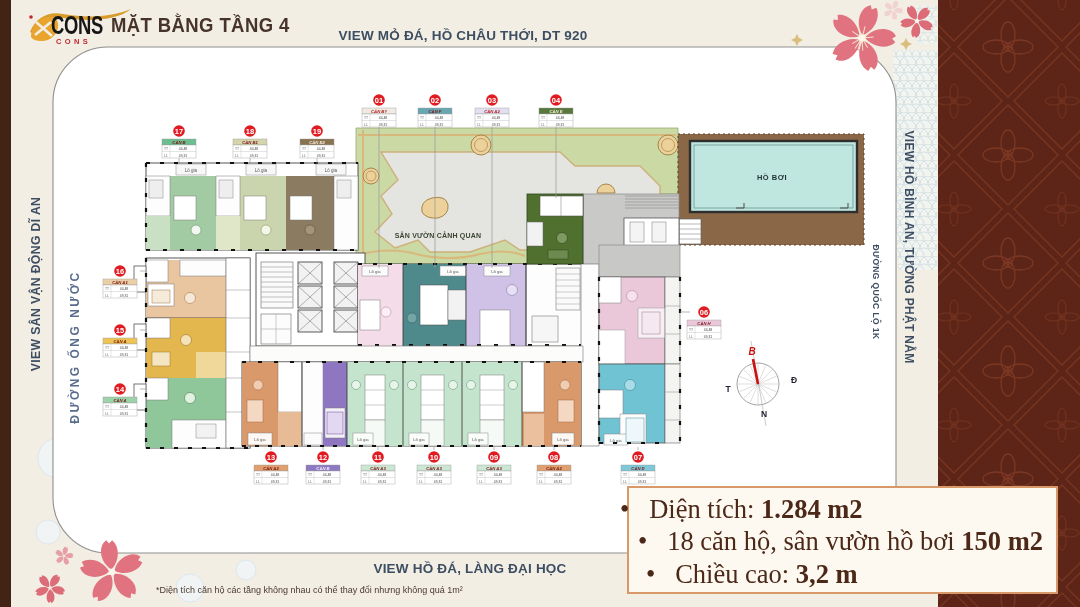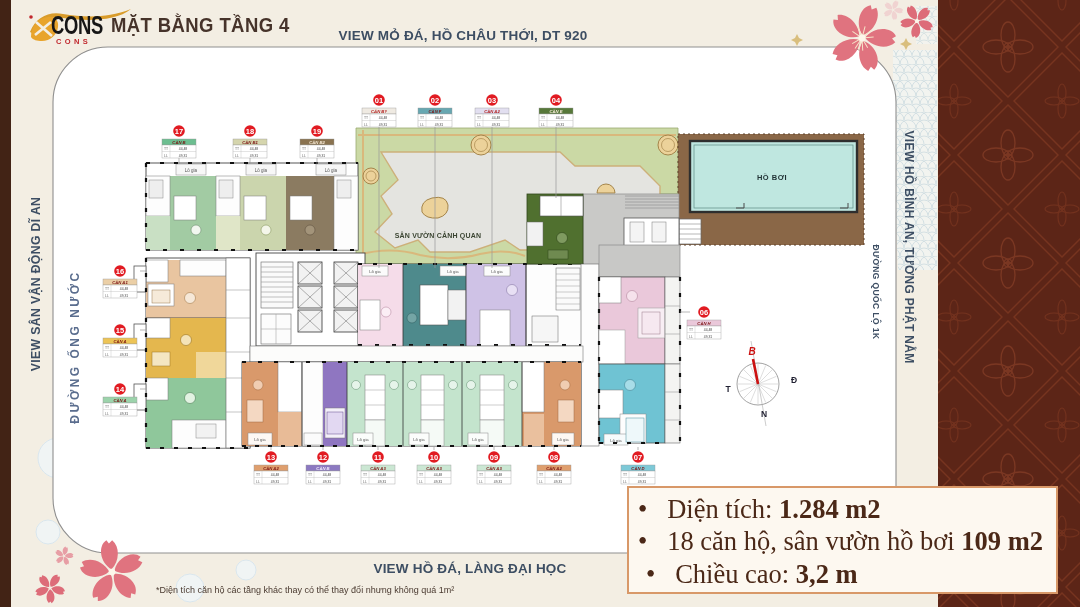--- a/index.html
+++ b/index.html
@@ -810,21 +810,21 @@
 <div class="abs navy" style="left:36px;top:284px;font-size:12.2px;letter-spacing:0.4px;transform:translate(-50%,-50%) rotate(-90deg);white-space:nowrap;">VIEW SÂN VẬN ĐỘNG DĨ AN</div>
 
 <div class="abs" style="left:75px;top:347px;font-size:12px;font-weight:bold;color:#5a6d8e;letter-spacing:2.5px;transform:translate(-50%,-50%) rotate(-90deg);white-space:nowrap;">ĐƯỜNG ỐNG NƯỚC</div>
 
 <div class="abs navy" style="left:909px;top:247px;font-size:12px;letter-spacing:0.3px;transform:translate(-50%,-50%) rotate(90deg);white-space:nowrap;">VIEW HỒ BÌNH AN, TƯỜNG PHẬT NẰM</div>
 
 <div class="abs navy" style="left:876px;top:292px;font-size:8.5px;letter-spacing:0.4px;transform:translate(-50%,-50%) rotate(90deg);white-space:nowrap;">ĐƯỜNG QUỐC LỘ 1K</div>
 
 <div class="abs navy" style="left:470px;top:568px;font-size:13.5px;letter-spacing:0.2px;transform:translate(-50%,-50%);white-space:nowrap;text-align:center;">VIEW HỒ ĐÁ, LÀNG ĐẠI HỌC</div>
 
-<div class="abs" style="left:156px;top:585px;font-size:9px;color:#4a3a30;">*Diện tích căn hộ các tầng khác thay có thể thay đổi nhưng không quá 1m²</div>
+<div class="abs" style="left:156px;top:585px;font-size:9px;color:#4a3a30;">*Diện tích căn hộ các tầng không nhau có thể thay đổi nhưng không quá 1m²</div>
 
 <div class="abs" style="left:627px;top:486px;width:427px;height:104px;background:#fdf8f0;border:2px solid #d89868;"></div>
 
-<div class="abs" style="left:638px;top:494px;font-family:'Liberation Serif',serif;font-size:26.5px;color:#4b2817;">•&nbsp;&nbsp; Diện tích: <b>1.284 m2</b></div>
-
-<div class="abs" style="left:638px;top:526px;font-family:'Liberation Serif',serif;font-size:26.5px;color:#4b2817;">•&nbsp;&nbsp; 18 căn hộ, sân vườn hồ bơi <b>109 m2</b></div>
+<div class="abs" style="left:620px;top:494px;font-family:'Liberation Serif',serif;font-size:26.5px;color:#4b2817;">•&nbsp;&nbsp; Diện tích: <b>1.284 m2</b></div>
+
+<div class="abs" style="left:638px;top:526px;font-family:'Liberation Serif',serif;font-size:26.5px;color:#4b2817;">•&nbsp;&nbsp; 18 căn hộ, sân vườn hồ bơi <b>150 m2</b></div>
 
 <div class="abs" style="left:638px;top:559px;font-family:'Liberation Serif',serif;font-size:26.5px;color:#4b2817;margin-left:8px;">•&nbsp;&nbsp; Chiều cao: <b>3,2 m</b></div>
 
 </body></html>

